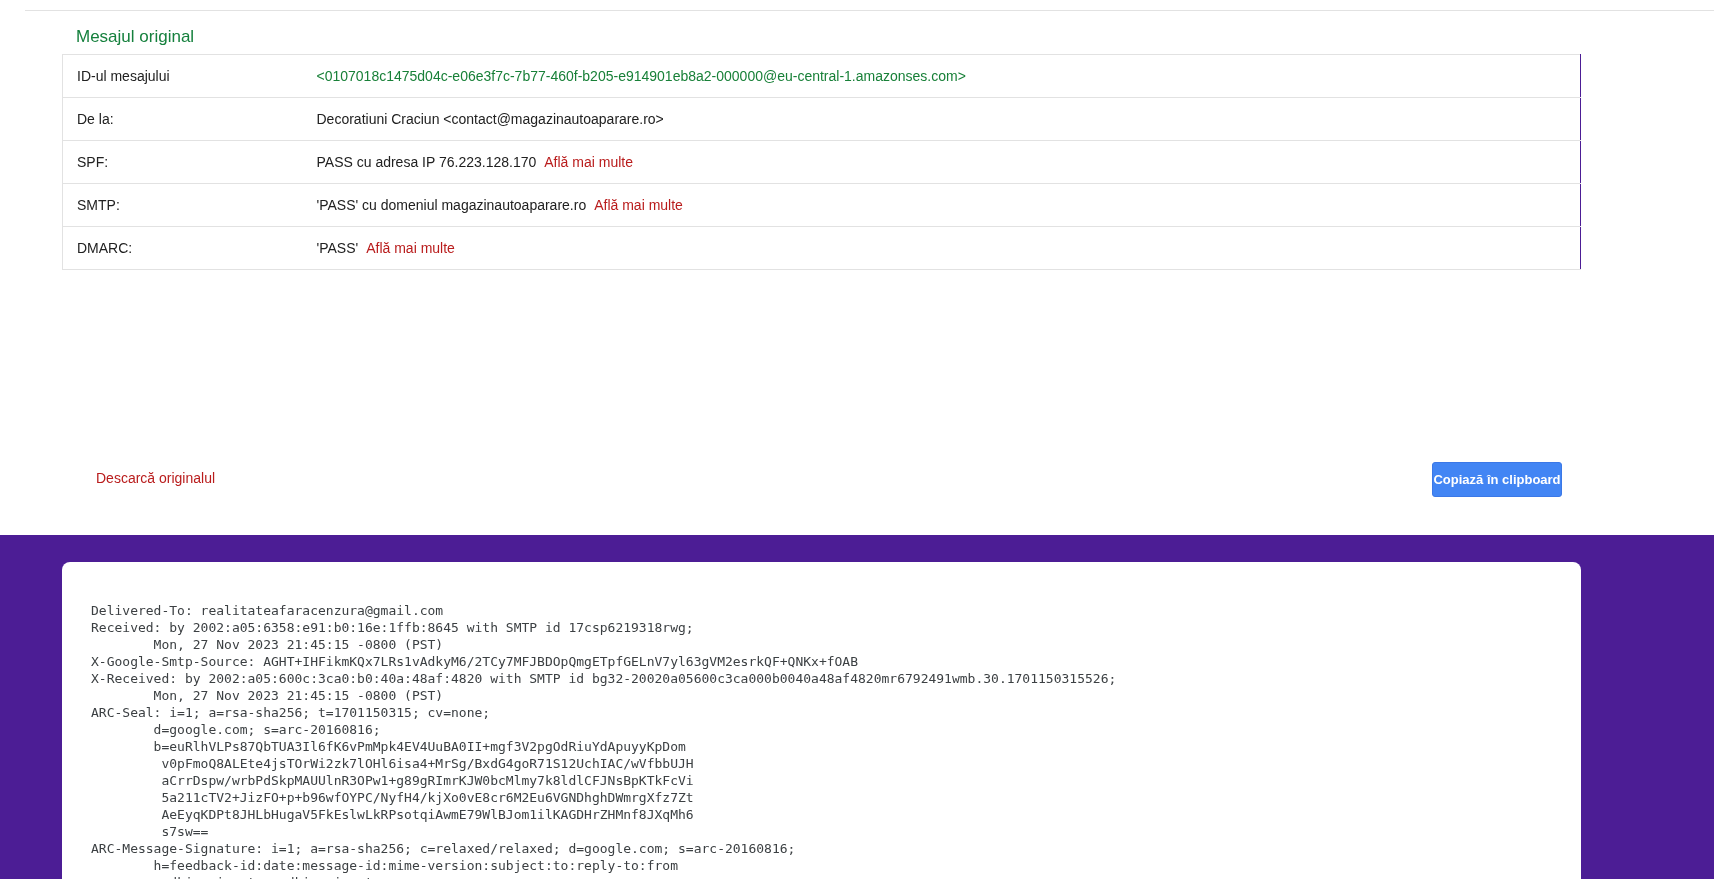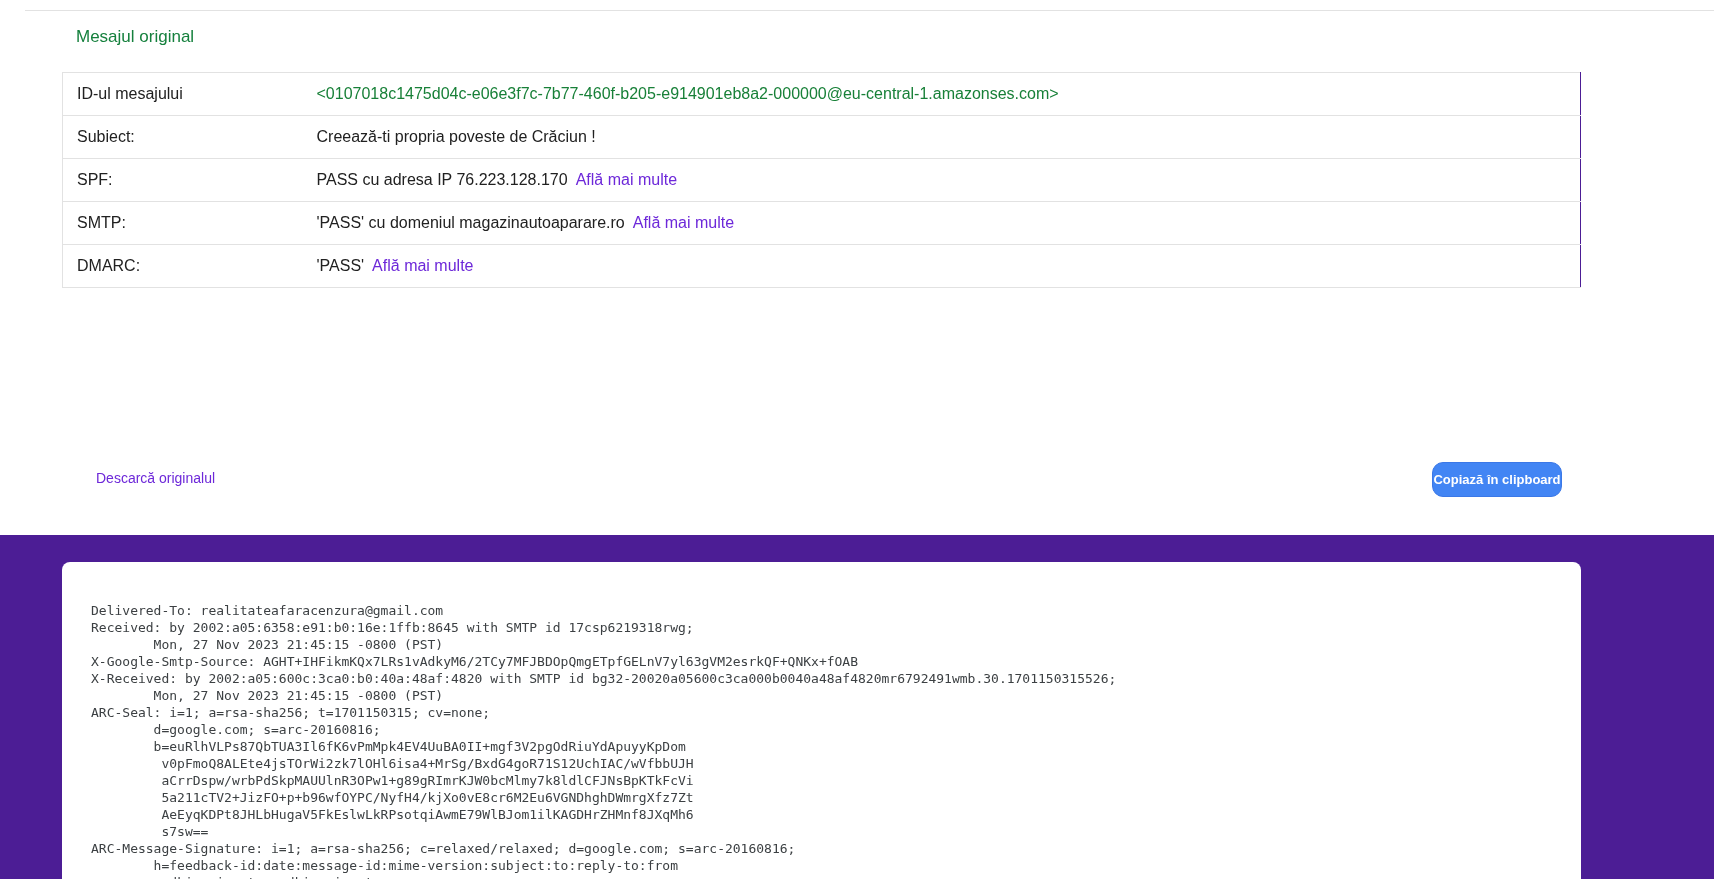--- a/index.html
+++ b/index.html
@@ -1,33 +1,33 @@
 <!DOCTYPE html>
 <html><head>
 <meta charset="utf-8">
 <style>
   * { margin:0; padding:0; box-sizing:border-box; }
   html,body { width:1714px; height:879px; background:#ffffff; overflow:hidden;
               font-family:"Liberation Sans", sans-serif; color:#212121; }
   .top-divider { position:absolute; top:10px; left:25px; right:0; border-top:1px solid #e2e2e2; }
   .page-title { position:absolute; top:27px; left:76px; font-size:17px; font-weight:400; color:#15803d; }
 
-  table.headers { position:absolute; top:72px; left:62px; width:1519px;
-                  border-collapse:collapse; font-size:16px; }
+  table.headers { position:absolute; top:54px; left:62px; width:1519px;
+                  border-collapse:collapse; font-size:14px; }
   table.headers td { border-top:1px solid #e2e2e2; border-bottom:1px solid #e2e2e2; height:43px; vertical-align:middle; }
   table.headers tr td:first-child  { border-left:1px solid #e2e2e2; width:253px; padding-left:14px; }
   table.headers tr td:last-child   { border-right:1px solid #4c1d95; padding-left:1px; }
   .msgid { color:#188038; }
-  a.link { color:#6d28d9; text-decoration:none; cursor:pointer; }
+  a.link { color:#b91c1c; text-decoration:none; cursor:pointer; }
   .learn-more { margin-left:8px; }
 
   .download-link { position:absolute; top:470px; left:96px; font-size:14px; }
   .copy-btn { position:absolute; top:462px; left:1432px; width:130px; height:35px;
               background:#4285f4; color:#ffffff; font-family:"Liberation Sans", sans-serif;
-              font-size:13px; font-weight:bold; border:1px solid #3b78e7; border-radius:11px;
+              font-size:13px; font-weight:bold; border:1px solid #3b78e7; border-radius:3px;
               cursor:pointer; }
 
   .raw-section { position:absolute; top:535px; left:0; right:0; bottom:0; background:#4c1d95; }
   .raw-card { position:absolute; top:27px; left:62px; width:1519px; height:500px;
               background:#ffffff; border-radius:8px; }
   .raw-card pre { margin:0; padding:40px 20px 0 29px;
                   font-family:"DejaVu Sans Mono", monospace; font-size:13px; line-height:17px;
                   color:#3c4043; white-space:pre; }
 </style>
 </head>
@@ -37,22 +37,22 @@
 
 <div class="page-title">Mesajul original</div>
 
 <table class="headers">
   <tbody>
       <tr>
     <td>ID-ul mesajului</td>
     <td><span class="msgid">&lt;0107018c1475d04c-e06e3f7c-7b77-460f-b205-e914901eb8a2-000000@eu-central-1.amazonses.com&gt;</span></td>
   </tr>
   <tr>
-    <td>Subiect:</td>
-    <td>Creează-ti propria poveste de Crăciun !</td>
+    <td>De la:</td>
+    <td>Decoratiuni Craciun &lt;contact@magazinautoaparare.ro&gt;</td>
   </tr>
   <tr>
     <td>SPF:</td>
     <td>
       <span>PASS cu adresa IP 76.223.128.170</span><a class="link learn-more">Află mai multe</a>
     </td>
   </tr>
   <tr>
     <td>SMTP:</td>
     <td>

